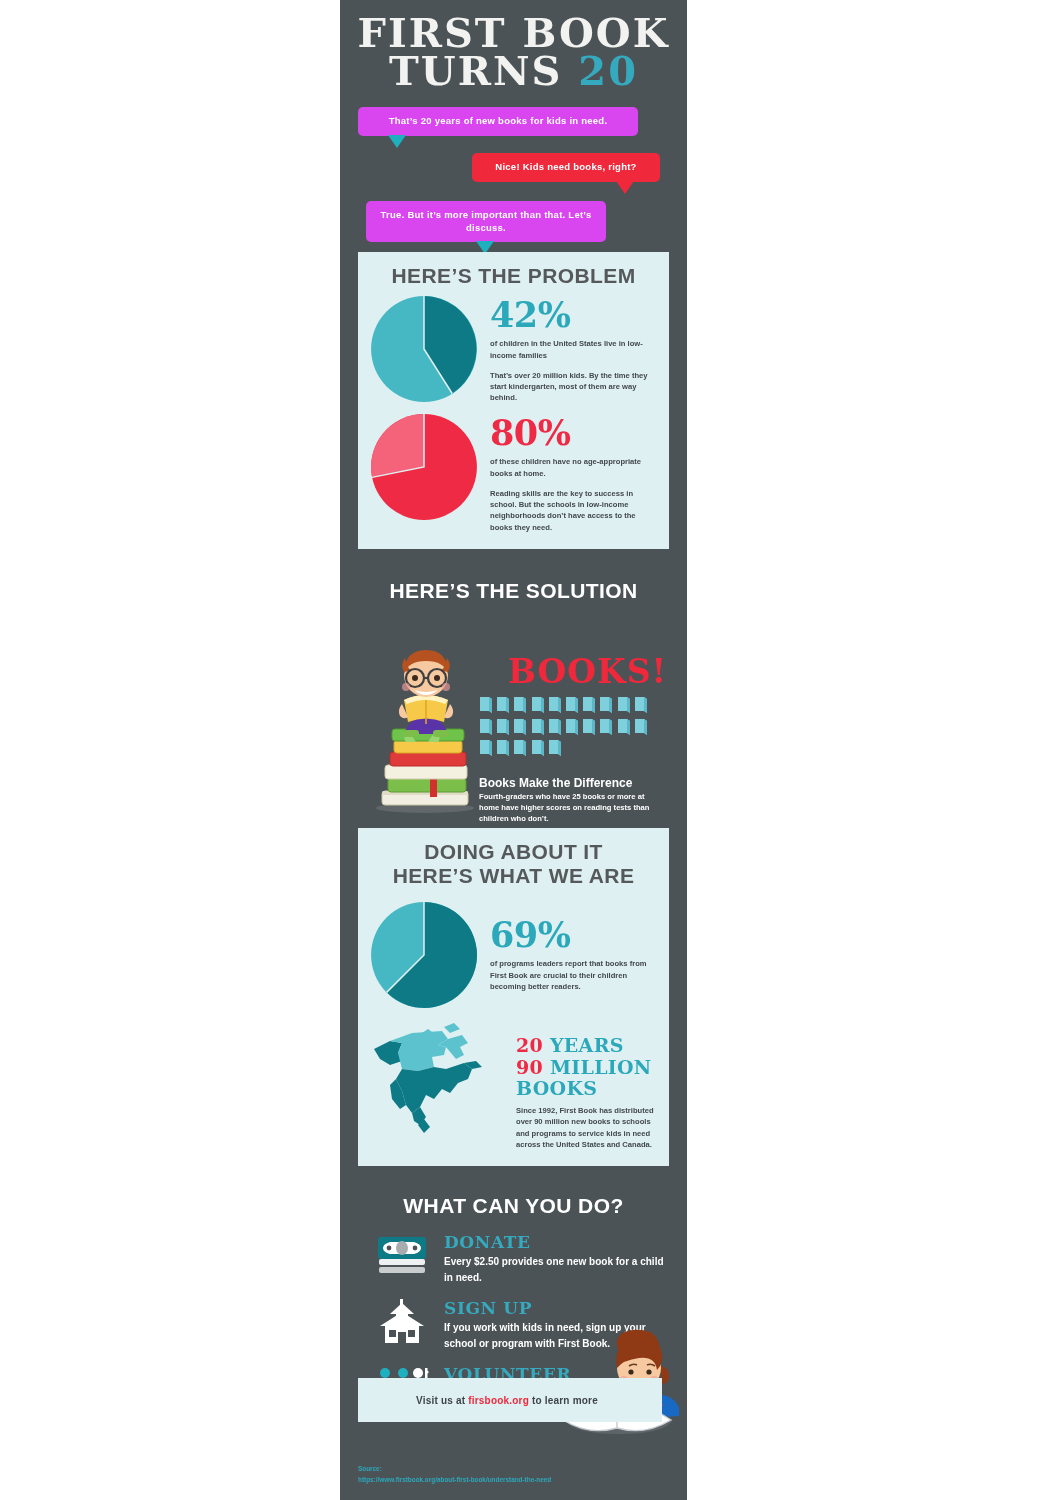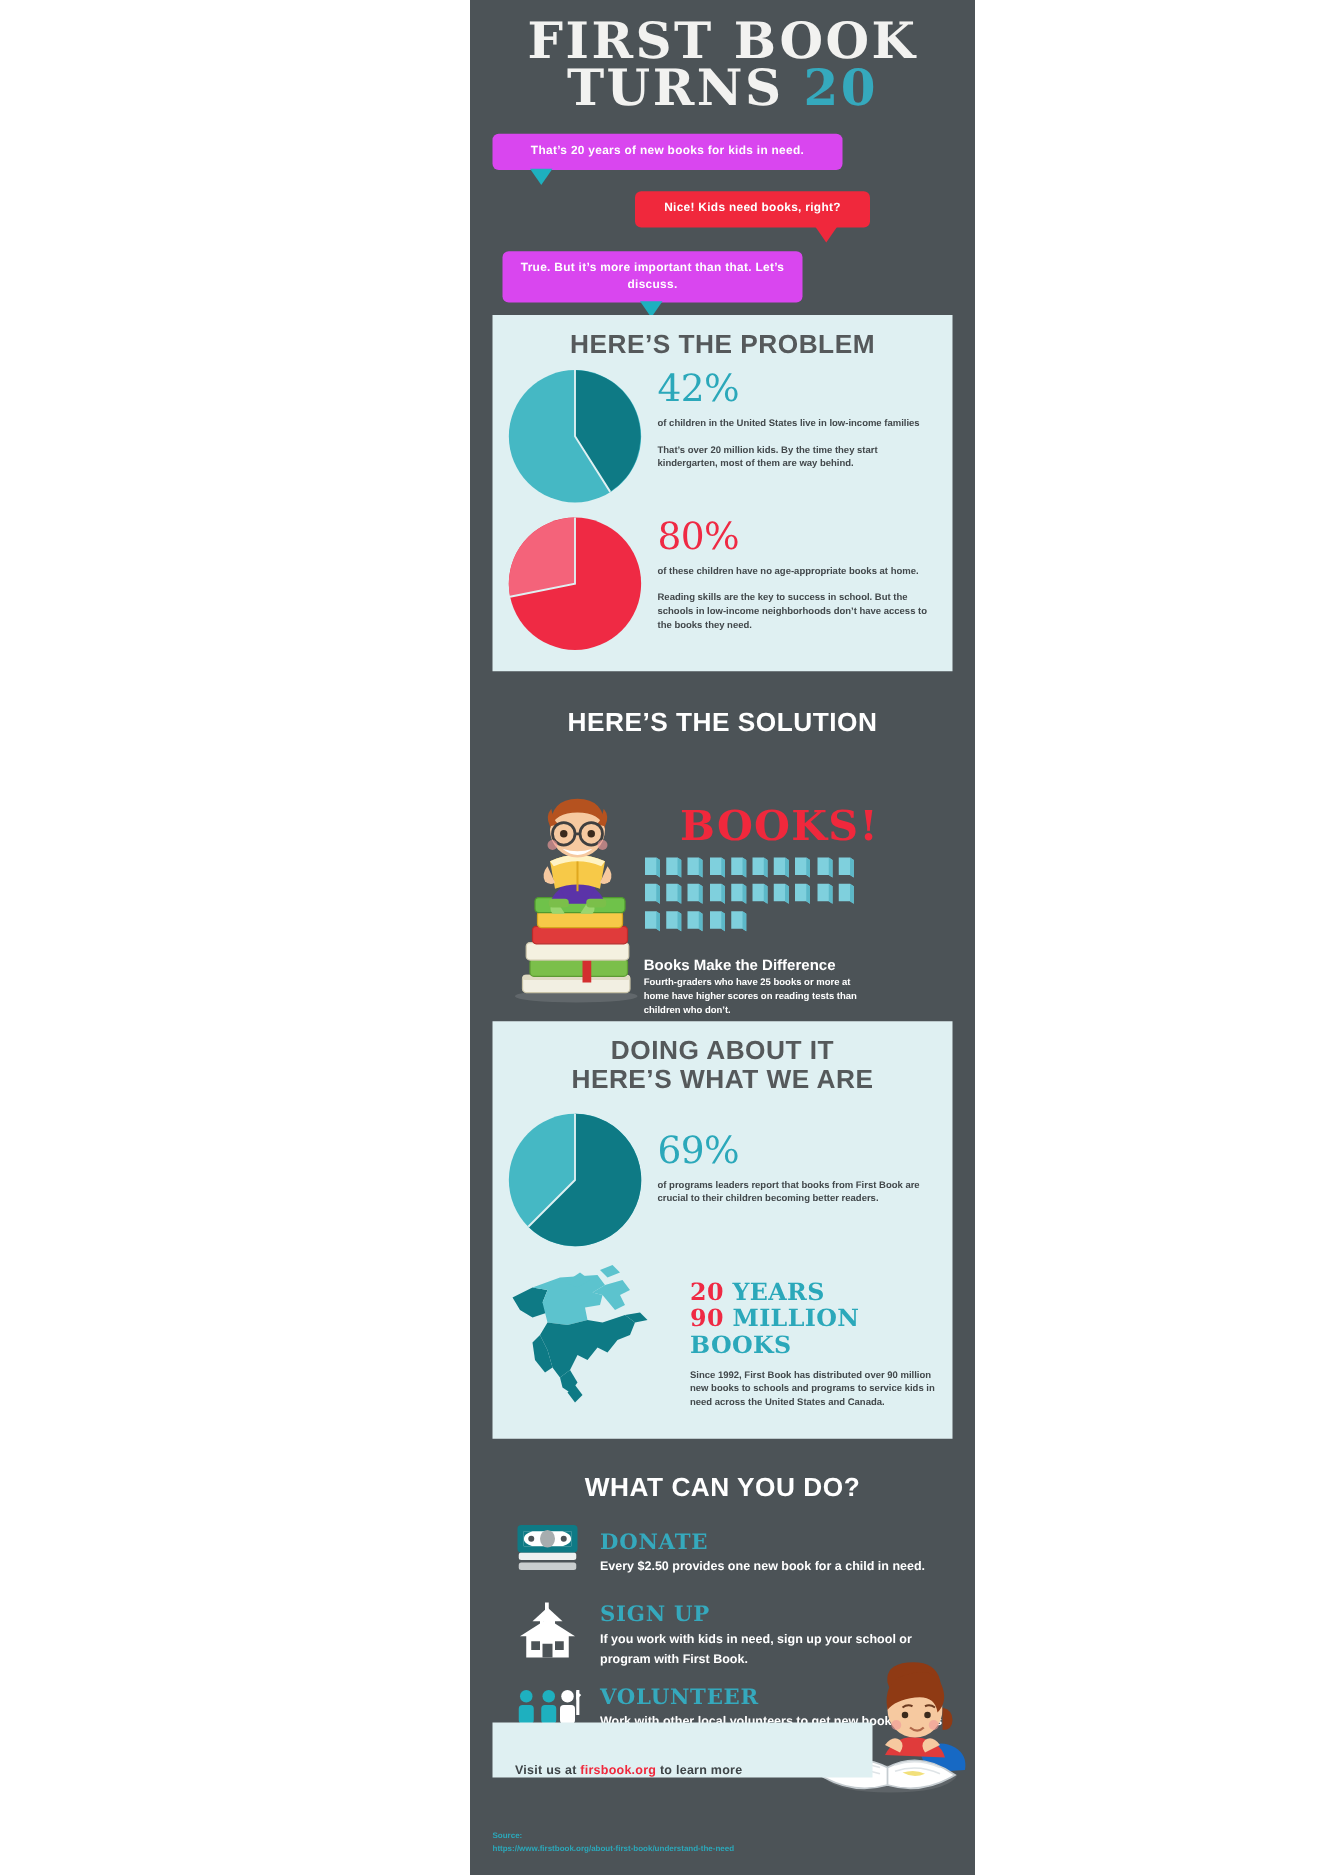--- a/index.html
+++ b/index.html
@@ -5,22 +5,22 @@
   * { box-sizing: border-box; margin: 0; padding: 0; }
   html, body {
     width: 1056px; height: 1500px;
     background: #ffffff;
     font-family: "Liberation Sans", sans-serif;
   }
   #page { position: relative; width: 1056px; height: 1500px; background: #ffffff; overflow: hidden; }
 
   .canvas {
     position: absolute;
-    left: 376px; top: 0;
-    width: 404px; height: 1500px;
+    left: 340px; top: 0;
+    width: 347px; height: 1500px;
     background: #4c5357;
     overflow: hidden;
   }
 
   
   .title-wrap { padding-top: 14px; text-align: center; }
   .title-line {
     font-family: "DejaVu Serif", serif;
     font-weight: bold;
     color: #f2f2f0;
@@ -81,22 +81,22 @@
   .stat-row { display: flex; align-items: flex-start; padding: 4px 14px 6px 12px; }
   .pie {
     flex: 0 0 auto;
     border-radius: 50%;
     position: relative;
   }
   .stat-body { padding-left: 12px; padding-top: 2px; flex: 1 1 auto; }
 
   .bignum {
     font-family: "DejaVu Serif", serif;
-    font-weight: normal;
-    font-size: 30px;
+    font-weight: bold;
+    font-size: 35px;
     line-height: 1;
     letter-spacing: -0.5px;
   }
   .bignum.teal { color: #2ba8ba; }
   .bignum.red  { color: #ef2a44; }
 
   .p-sm {
     font-size: 7.6px;
     color: #42484b;
     line-height: 1.48;
@@ -142,21 +142,21 @@
     font-weight: bold; font-size: 17px;
     color: #35a9bd; letter-spacing: 0.6px; line-height: 1;
   }
   .action-text { color: #ffffff; font-size: 10px; font-weight: bold; line-height: 1.6; margin-top: 3px; }
 
   
   .footer-band {
     position: absolute; left: 18px; bottom: 78px;
     width: 304px; height: 44px;
     background: #dff0f2;
-    display: flex; align-items: flex-end;
+    display: flex; align-items: center; padding-left: 40px;
   }
   .footer-text { padding-left: 18px; font-size: 10px; font-weight: bold; color: #3e4447; letter-spacing: 0.2px; }
   .footer-text .url { color: #f0283c; }
   .footer-kid { position: absolute; right: 4px; bottom: 52px; width: 128px; height: 120px; }
   .source {
     position: absolute; left: 18px; bottom: 14px;
     color: #2ba8ba; font-size: 6.4px; line-height: 1.7; font-weight: bold;
   }
 </style>
 </head>

